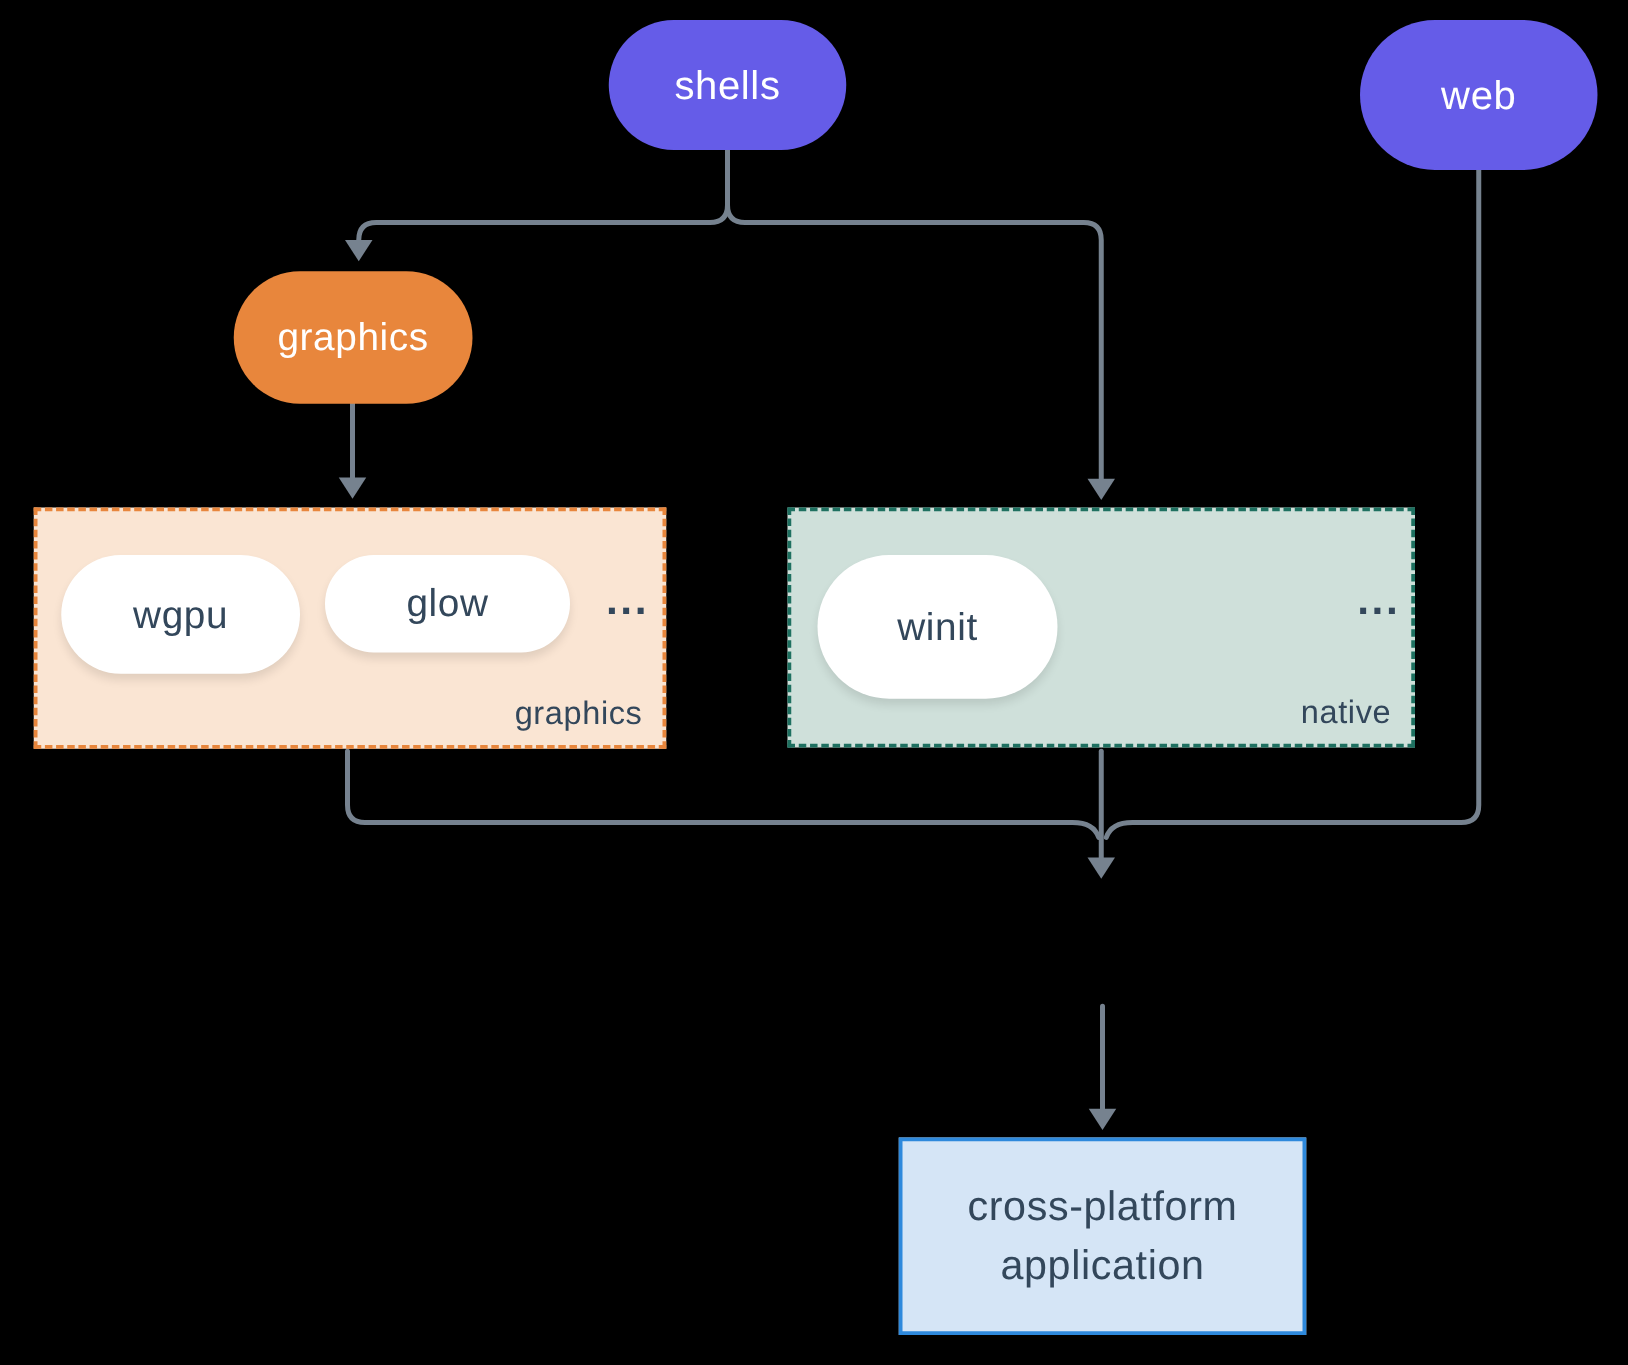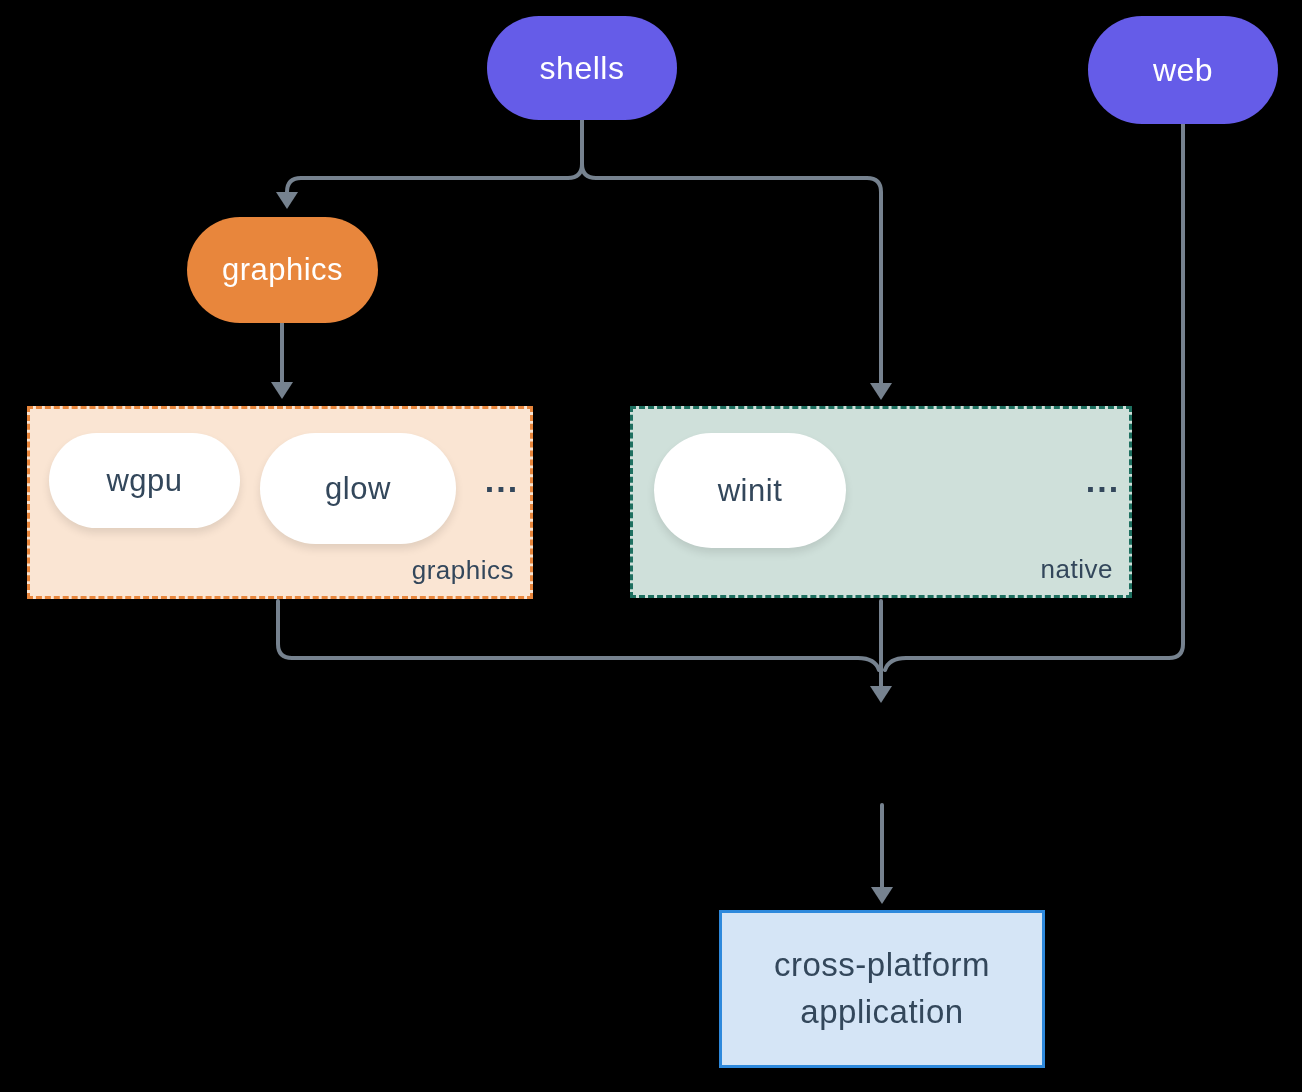--- a/index.html
+++ b/index.html
@@ -61,20 +61,21 @@
     position: absolute;
     background: #ffffff;
     border-radius: 999px;
     display: flex;
     align-items: center;
     justify-content: center;
     color: var(--dark_text, #33475B);
     font-size: 31px;
     letter-spacing: 0.5px;
     box-shadow: 0 5px 8px rgba(0,0,0,0.10);
+    margin-top: 11px;
   }
   .ellipsis {
     position: absolute;
     display: flex;
     align-items: center;
     justify-content: center;
     color: var(--dark_text, #33475B);
     font-size: 34px;
     font-weight: 600;
     letter-spacing: 2px;
@@ -129,33 +130,33 @@
     <polygon class="arrowhead" points="881,703 870,686 892,686"></polygon>
 
     <path class="edge" d="M882 805 L882 887"></path>
     <polygon class="arrowhead" points="882,904 871,887 893,887"></polygon>
   </svg>
 
   <div class="node pill purple" style="left:487px; top:16px; width:190px; height:104px;">
     <span>shells</span>
   </div>
 
-  <div class="node pill purple" style="left:1088px; top:16px; width:190px; height:108px;">
+  <div class="node pill purple" style="left:1088px; top:16px; width:190px; height:120px;">
     <span>web</span>
   </div>
 
   <div class="node pill orange" style="left:187px; top:217px; width:191px; height:106px;">
     <span>graphics</span>
   </div>
 
   <div class="groupbox renderers" style="left:27px; top:406px; width:506px; height:193px;">
     <div class="whitepill" style="left:19px; top:24px; width:191px; height:95px;">
       <span>wgpu</span>
     </div>
-    <div class="whitepill" style="left:230px; top:24px; width:196px; height:111px;">
+    <div class="whitepill" style="left:230px; top:24px; width:196px; height:78px;">
       <span>glow</span>
     </div>
     <div class="ellipsis" style="left:444px; top:24px; width:56px; height:95px;">
       <span>...</span>
     </div>
     <div class="grouplabel">graphics</div>
   </div>
 
   <div class="groupbox shells" style="left:630px; top:406px; width:502px; height:192px;">
     <div class="whitepill" style="left:21px; top:24px; width:192px; height:115px;">

